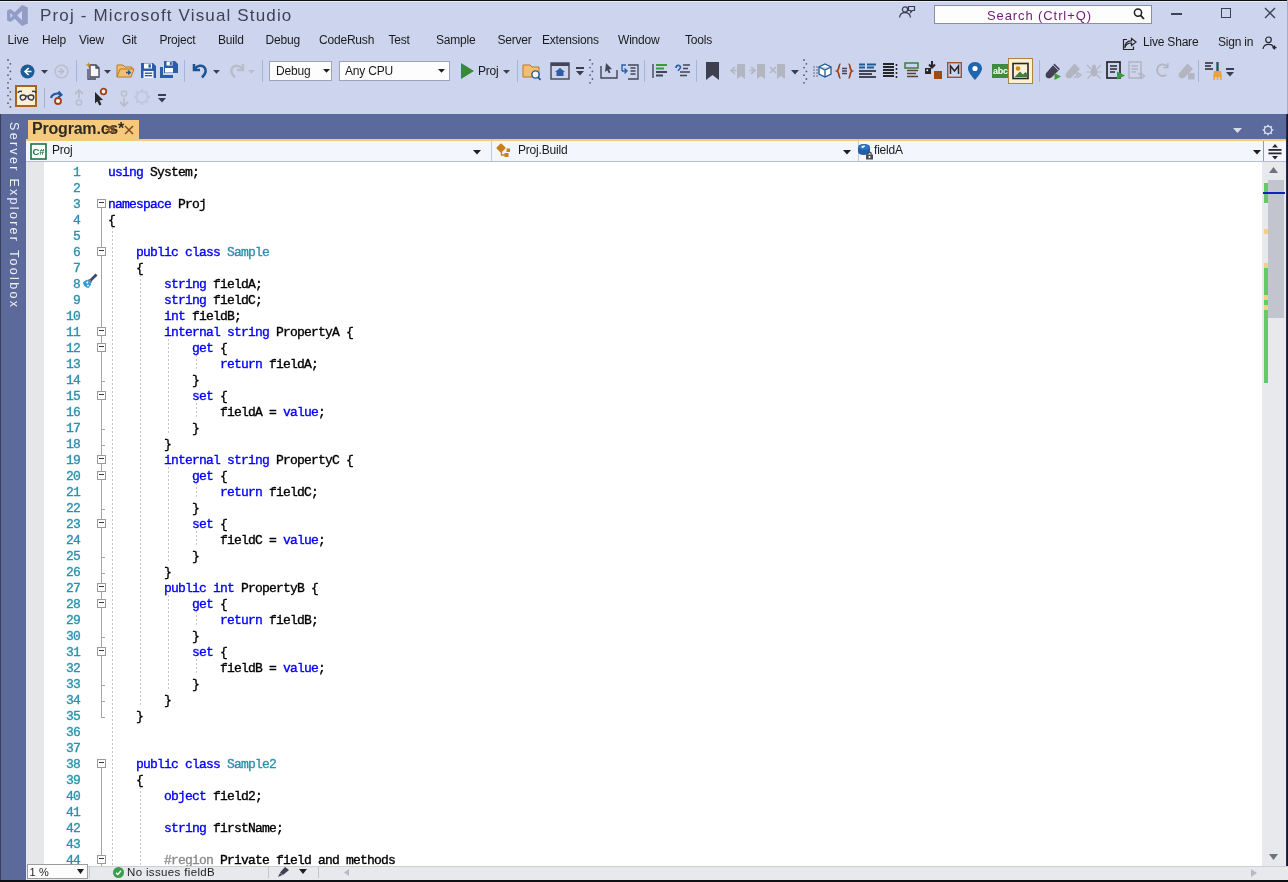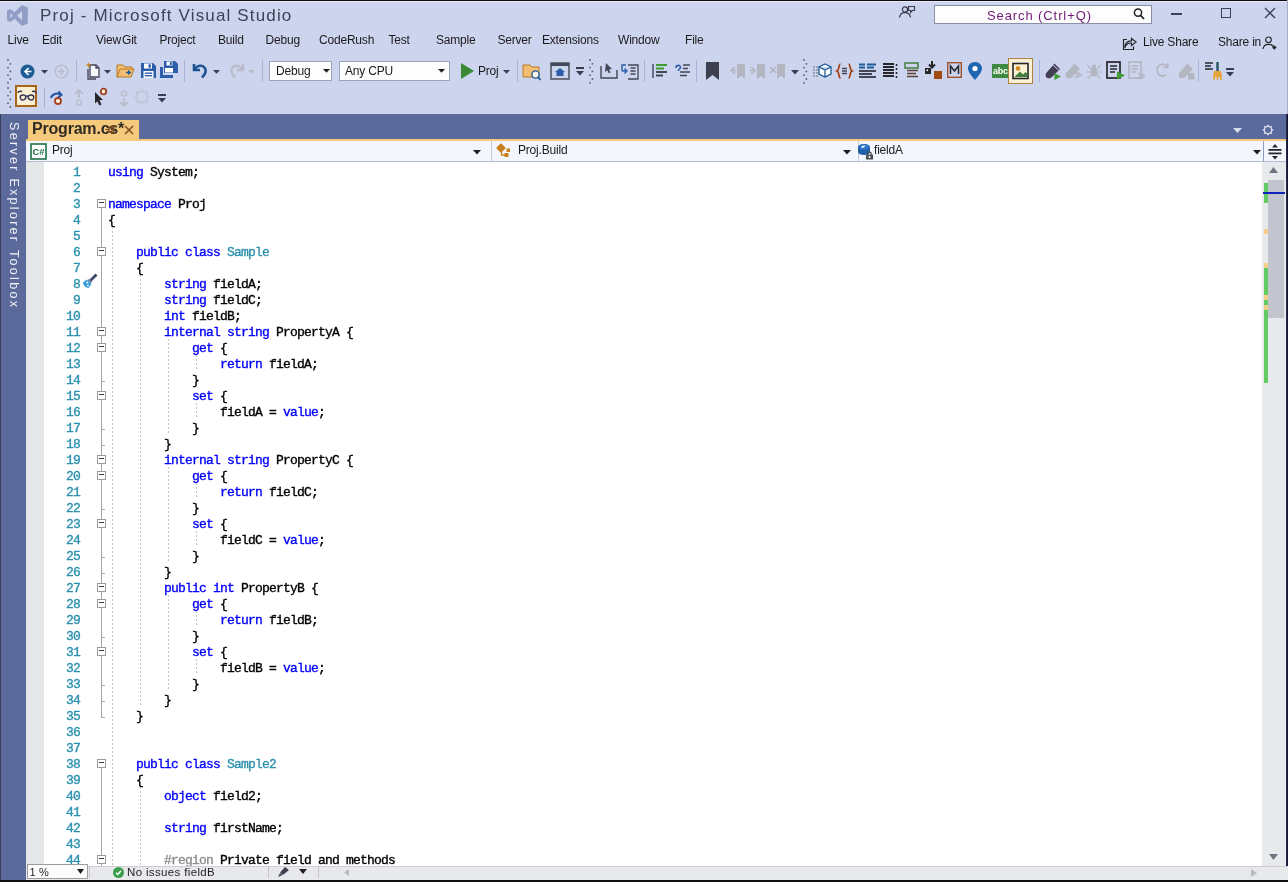--- a/index.html
+++ b/index.html
@@ -29,41 +29,41 @@
 <svg class="abs" style="left:1132px;top:7px" width="14" height="14" viewBox="0 0 14 14">
 <circle cx="6" cy="5.6" r="3.6" fill="none" stroke="#1E1E1E" stroke-width="1.5"></circle>
 <line x1="8.6" y1="8.4" x2="12" y2="12" stroke="#1E1E1E" stroke-width="1.7"></line>
 </svg>
 <div class="abs" style="left:1171px;top:13px;width:11px;height:1.5px;background:#3D4156;"></div>
 <div class="abs" style="left:1220.5px;top:8px;width:10px;height:10px;border:1.4px solid #3D4156;"></div>
 <svg class="abs" style="left:1264px;top:7px" width="12" height="12" viewBox="0 0 12 12">
 <path d="M1 1 L11 11 M11 1 L1 11" stroke="#3D4156" stroke-width="1.4"></path>
 </svg>
 <div class="abs ui" style="left:7.5px;top:32.5px;">Live</div>
-<div class="abs ui" style="left:42px;top:32.5px;">Edit</div>
-<div class="abs ui" style="left:96px;top:32.5px;">View</div>
+<div class="abs ui" style="left:42px;top:32.5px;">Help</div>
+<div class="abs ui" style="left:79px;top:32.5px;">View</div>
 <div class="abs ui" style="left:122px;top:32.5px;">Git</div>
 <div class="abs ui" style="left:159.5px;top:32.5px;">Project</div>
 <div class="abs ui" style="left:218px;top:32.5px;">Build</div>
 <div class="abs ui" style="left:265.5px;top:32.5px;">Debug</div>
 <div class="abs ui" style="left:319px;top:32.5px;">CodeRush</div>
 <div class="abs ui" style="left:388.5px;top:32.5px;">Test</div>
 <div class="abs ui" style="left:436px;top:32.5px;">Sample</div>
 <div class="abs ui" style="left:497.5px;top:32.5px;">Server</div>
 <div class="abs ui" style="left:542px;top:32.5px;">Extensions</div>
 <div class="abs ui" style="left:618px;top:32.5px;">Window</div>
-<div class="abs ui" style="left:685px;top:32.5px;">File</div>
+<div class="abs ui" style="left:685px;top:32.5px;">Tools</div>
 <svg class="abs" style="left:1122px;top:36px" width="16" height="15" viewBox="0 0 16 15">
 <g fill="none" stroke="#26262B" stroke-width="1.2">
 <path d="M9.5 2.5 L14 6 L9.5 9.5 V7 C5.5 7 3.5 9 2.8 12 C2.8 8 4.5 4.8 9.5 4.9 Z"></path>
 <path d="M5 3.5 H1.5 V13.5 H11.5 V10.5"></path>
 </g>
   </svg>
 <div class="abs ui" style="left:1143px;top:34.5px;">Live Share</div>
-<div class="abs ui" style="left:1218px;top:34.5px;">Share in</div>
+<div class="abs ui" style="left:1218px;top:34.5px;">Sign in</div>
 <svg class="abs" style="left:1261px;top:35px" width="17" height="16" viewBox="0 0 17 16">
 <g fill="none" stroke="#26262B" stroke-width="1.2">
 <circle cx="7.5" cy="4.8" r="2.8"></circle>
 <path d="M2 14 C2.5 10.5 4.8 9.3 7.5 9.3 C10.2 9.3 12.5 10.5 13 14"></path>
 </g>
 <path d="M13.5 10.5 v4 M11.5 12.5 h4" stroke="#26262B" stroke-width="1.3"></path>
 </svg>
 <svg class="abs" style="left:7px;top:59px" width="6" height="26">
     <circle cx="1" cy="1" r="0.9" fill="#585C78"></circle>
     <circle cx="3.4" cy="4.8" r="0.9" fill="#585C78"></circle>

